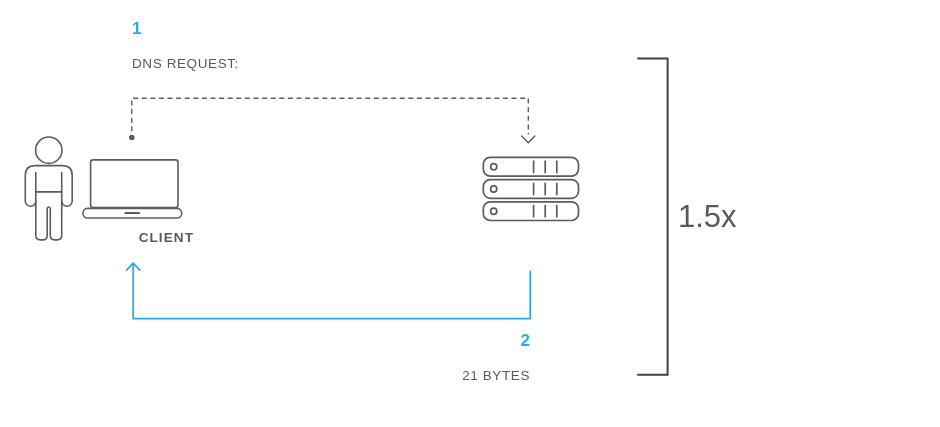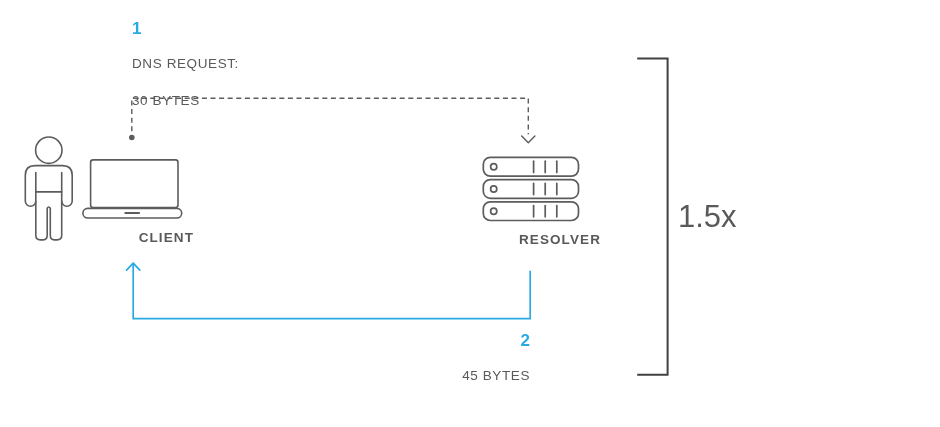--- a/index.html
+++ b/index.html
@@ -186,29 +186,27 @@
       <path class="blue-stroke" d="M 530.2,271.3 L 530.2,318.7 L 133.2,318.7 L 133.2,263.6"></path>
       <path class="blue-stroke" d="M 126.6,270.2 L 133.2,263.2 L 139.8,270.2"></path>
     </g>
 
     <path class="bracket-stroke" d="M 637.2,58.6 L 667.6,58.6 L 667.6,374.7 L 637.2,374.7"></path>
   </svg>
 
   <div class="annotation step1">
     <div class="step-num">1</div>
     <div class="step-line">DNS REQUEST:</div>
-    <div class="step-line">30 BYTES</div>
   </div>
 
   <div class="annotation step2">
     <div class="step-num">2</div>
-    <div class="step-line">45 BYTES</div>
+    <div class="step-line">21 BYTES</div>
   </div>
 
   <div class="device-label client-label">CLIENT</div>
 
   <div class="device-label resolver-label">
-    <div>RESOLVER</div>
   </div>
 
   <div class="amp-value">1.5x</div>
 
 </div>
 
 </body></html>

